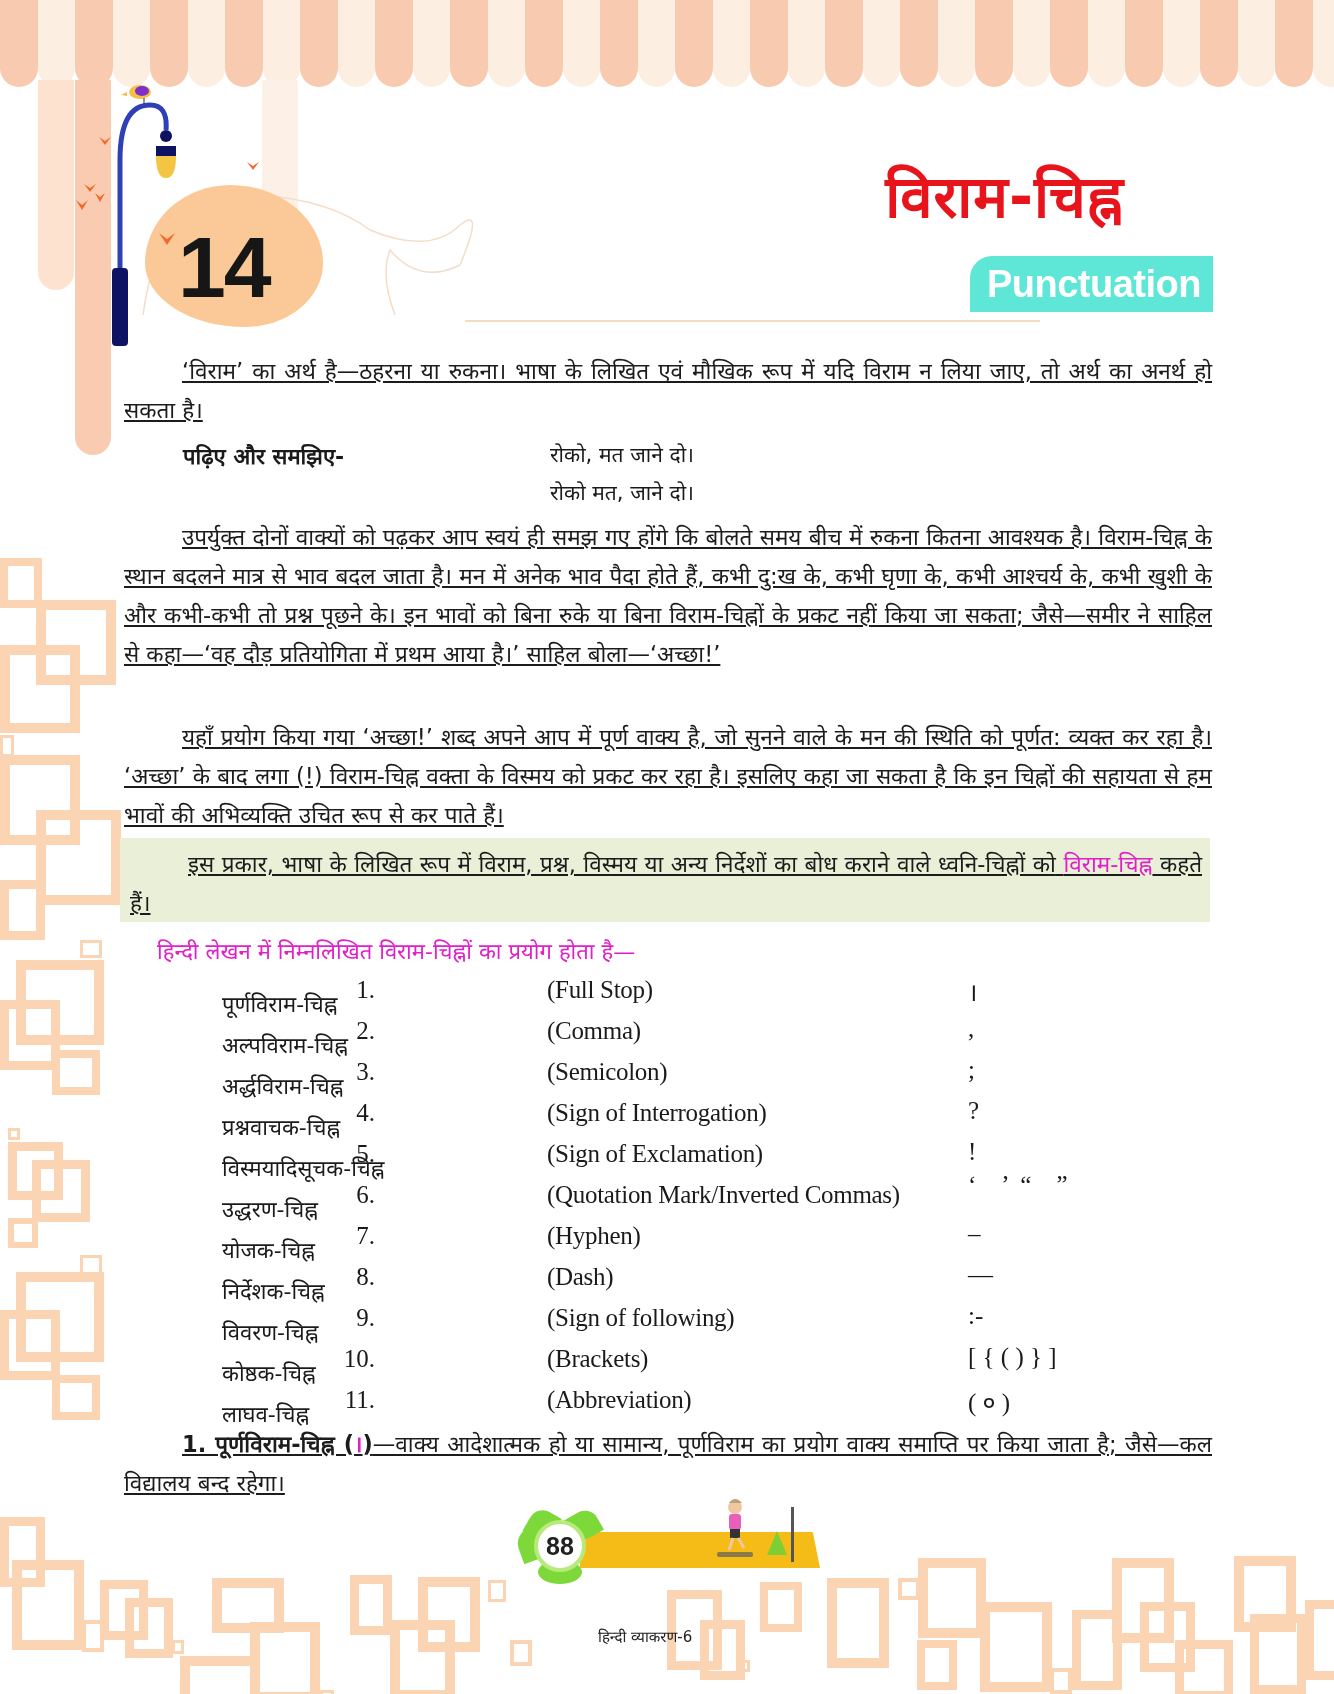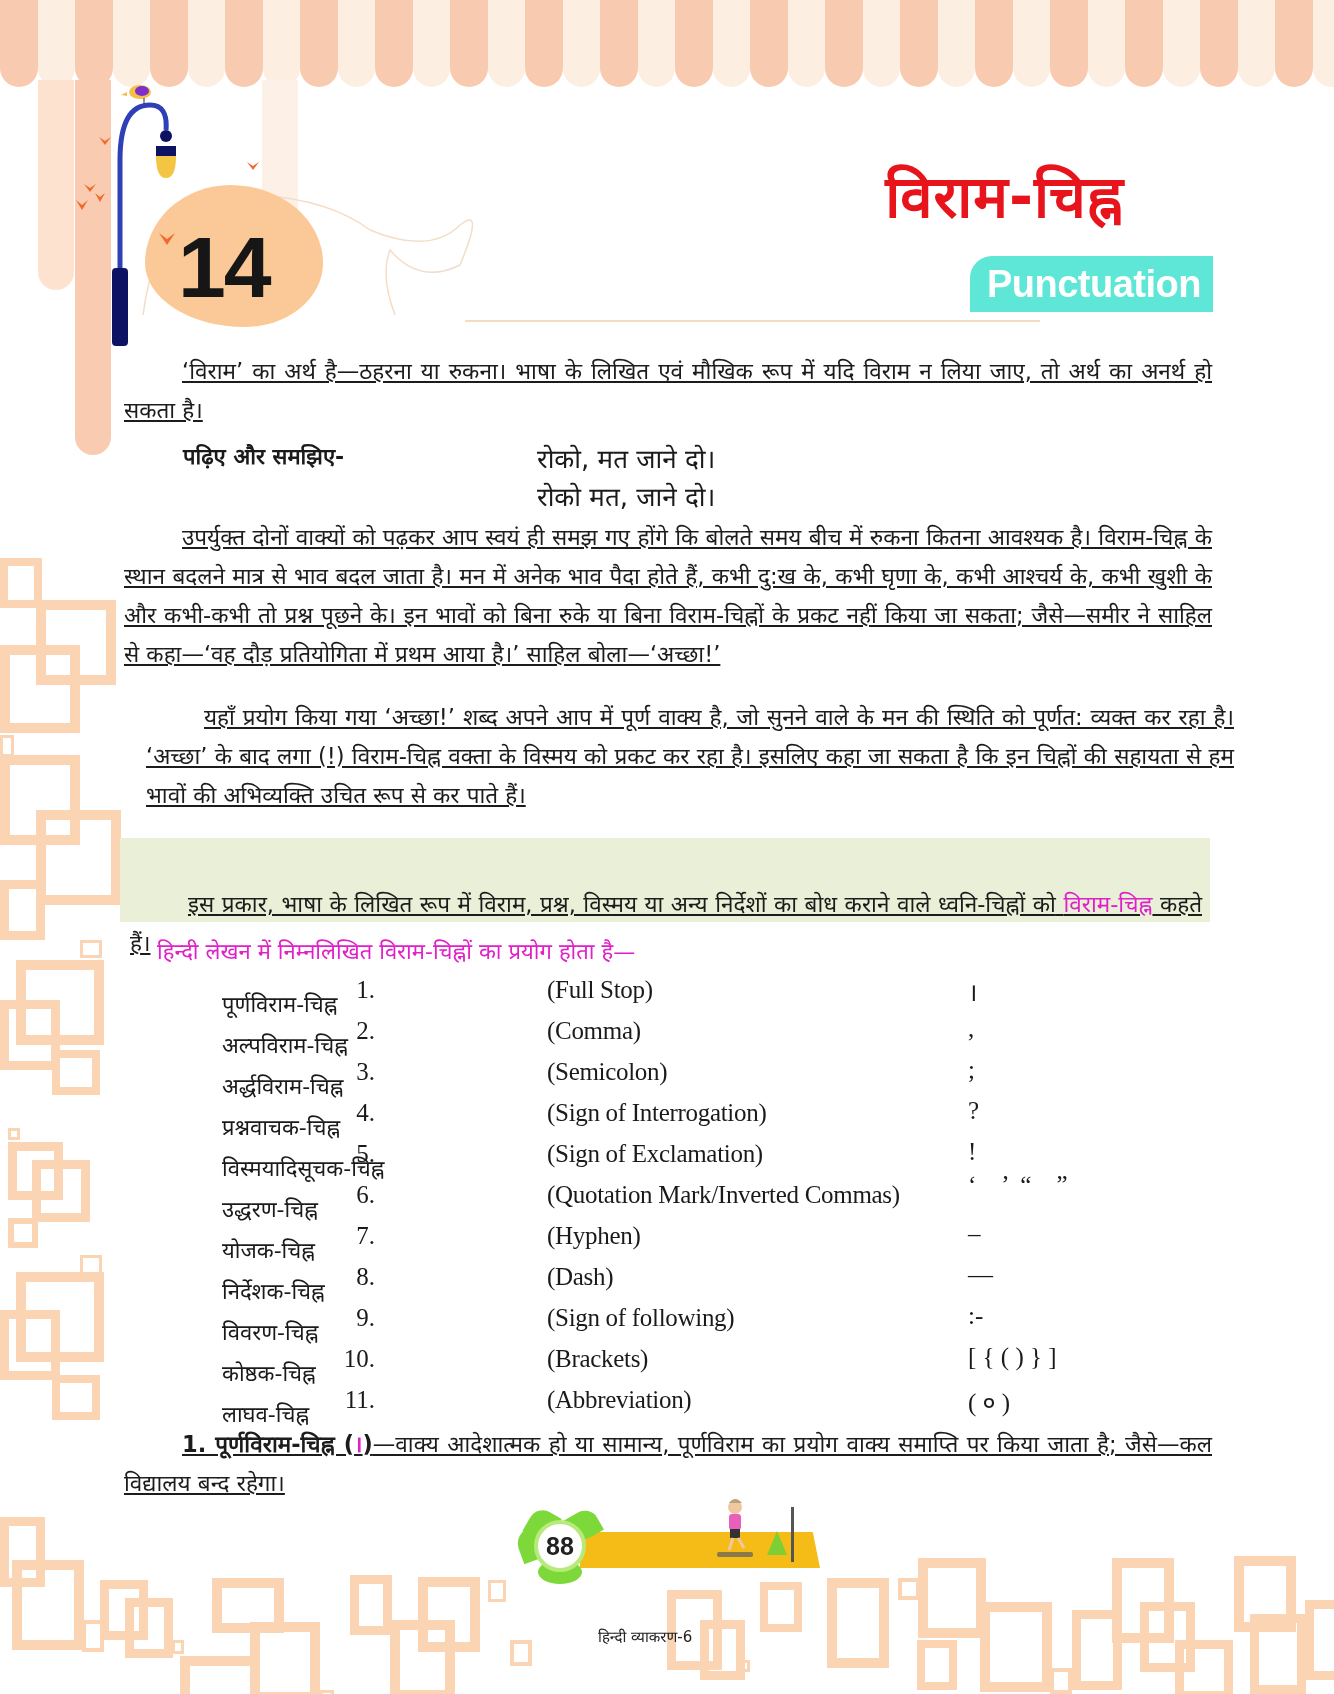--- a/index.html
+++ b/index.html
@@ -52,21 +52,21 @@
   .para {
     position: absolute; left: 124px; width: 1088px;
     font-family: "DejaVu Sans", sans-serif; font-size: 22.5px; line-height: 39px;
     text-align: justify; color: #1c1c1c; text-decoration: underline;
   }
   .indent { text-indent: 58px; }
   .bold { font-weight: bold; }
   .magenta { color: #e020c8; }
 
   .example-label { position: absolute; left: 183px; top: 440px; font-family: "DejaVu Sans", sans-serif; font-weight: bold; font-size: 22px; }
-  .example-line { position: absolute; left: 537px; font-family: "DejaVu Sans", sans-serif; font-size: 26px; }
+  .example-line { position: absolute; left: 550px; font-family: "DejaVu Sans", sans-serif; font-size: 21px; }
 
   .defbox {
     position: absolute; left: 120px; top: 838px; width: 1090px; height: 84px;
     background: #eaf0d8;
   }
 
   
   .list-intro { position: absolute; left: 157px; top: 935px; font-family: "DejaVu Sans", sans-serif; font-size: 22px; color: #e020c8; }
   .list { position: absolute; left: 170px; top: 972px; width: 950px; }
   .row { position: relative; height: 41px; }
@@ -189,24 +189,24 @@
   <div class="sq" style="left:0;top:1310px;width:60px;height:70px;border-width:9px;"></div>
   <div class="sq" style="left:52px;top:1375px;width:48px;height:45px;border-width:8px;"></div>
 </div>
 
 <div class="para indent" style="top:352px;">‘विराम’ का अर्थ है—ठहरना या रुकना। भाषा के लिखित एवं मौखिक रूप में यदि विराम न लिया जाए, तो अर्थ का अनर्थ हो सकता है।</div>
 <div class="example-label">पढ़िए और समझिए-</div>
 <div class="example-line" style="top:440px;">रोको, मत जाने दो।</div>
 <div class="example-line" style="top:478px;">रोको मत, जाने दो।</div>
 
 <div class="para indent" style="top:518px;">उपर्युक्त दोनों वाक्यों को पढ़कर आप स्वयं ही समझ गए होंगे कि बोलते समय बीच में रुकना कितना आवश्यक है। विराम-चिह्न के स्थान बदलने मात्र से भाव बदल जाता है। मन में अनेक भाव पैदा होते हैं, कभी दु:ख के, कभी घृणा के, कभी आश्चर्य के, कभी खुशी के और कभी-कभी तो प्रश्न पूछने के। इन भावों को बिना रुके या बिना विराम-चिह्नों के प्रकट नहीं किया जा सकता; जैसे—समीर ने साहिल से कहा—‘वह दौड़ प्रतियोगिता में प्रथम आया है।’ साहिल बोला—‘अच्छा!’</div>
-<div class="para indent" style="top:698px;margin-left:22px;">यहाँ प्रयोग किया गया ‘अच्छा!’ शब्द अपने आप में पूर्ण वाक्य है, जो सुनने वाले के मन की स्थिति को पूर्णत: व्यक्त कर रहा है। ‘अच्छा’ के बाद लगा (!) विराम-चिह्न वक्ता के विस्मय को प्रकट कर रहा है। इसलिए कहा जा सकता है कि इन चिह्नों की सहायता से हम भावों की अभिव्यक्ति उचित रूप से कर पाते हैं।</div>
+<div class="para indent" style="top:718px;">यहाँ प्रयोग किया गया ‘अच्छा!’ शब्द अपने आप में पूर्ण वाक्य है, जो सुनने वाले के मन की स्थिति को पूर्णत: व्यक्त कर रहा है। ‘अच्छा’ के बाद लगा (!) विराम-चिह्न वक्ता के विस्मय को प्रकट कर रहा है। इसलिए कहा जा सकता है कि इन चिह्नों की सहायता से हम भावों की अभिव्यक्ति उचित रूप से कर पाते हैं।</div>
 
 <div class="defbox"></div>
-<div class="para indent" style="top:845px;left:130px;width:1072px;margin-top:40px;"><span>इस प्रकार, भाषा के लिखित रूप में विराम, प्रश्न, विस्मय या अन्य निर्देशों का बोध कराने वाले ध्वनि-चिह्नों को</span> <span class="magenta">विराम-चिह्न</span><span> कहते हैं।</span></div>
+<div class="para indent" style="top:845px;left:130px;width:1072px;"><span>इस प्रकार, भाषा के लिखित रूप में विराम, प्रश्न, विस्मय या अन्य निर्देशों का बोध कराने वाले ध्वनि-चिह्नों को</span> <span class="magenta">विराम-चिह्न</span><span> कहते हैं।</span></div>
 
 <div class="list-intro">हिन्दी लेखन में निम्नलिखित विराम-चिह्नों का प्रयोग होता है—</div>
 <div class="list">
   <div class="row">
       <span class="num">1.</span>
       <span class="hi">पूर्णविराम-चिह्न</span>
       <span class="en">(Full Stop)</span>
       <span class="sym">।</span>
     </div>
   <div class="row">

